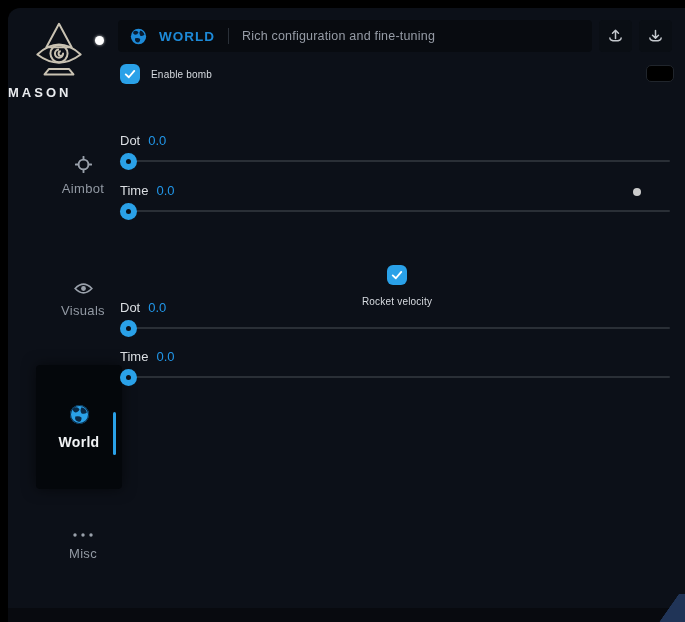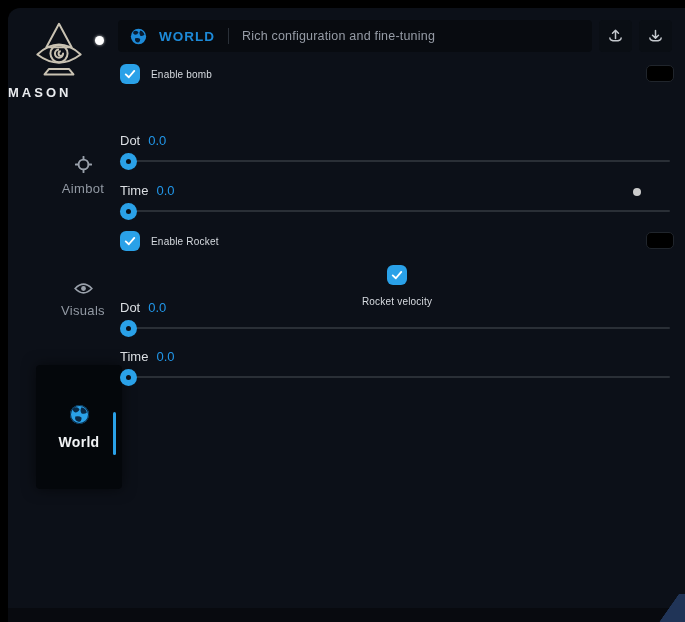--- a/index.html
+++ b/index.html
@@ -113,20 +113,28 @@
       <svg width="21" height="21" viewBox="0 0 20 20">
         <circle cx="10" cy="10" r="9" fill="#2aa1e8"></circle>
         <path d="M4,4 Q8,2 10,5 Q9,8 6,8 Q3,7 4,4 Z M12,3 Q16,4 17,8 Q15,10 12,9 Q10,6 12,3 Z
                  M6,12 Q10,11 12,13 Q12,17 9,17 Q5,16 6,12 Z" fill="#0a2a47"></path>
         <circle cx="10" cy="10" r="8.6" fill="none" stroke="#0a2a47" stroke-width="1"></circle>
       </svg>
       <span class="nav-label">World</span>
       <span class="active-bar"></span>
     </div>
 
+    <div class="nav-item nav-item-misc">
+      <svg width="22" height="6" viewBox="0 0 22 6">
+        <circle cx="3" cy="3" r="1.7" fill="#9aa1ab"></circle>
+        <circle cx="11" cy="3" r="1.7" fill="#9aa1ab"></circle>
+        <circle cx="19" cy="3" r="1.7" fill="#9aa1ab"></circle>
+      </svg>
+      <span class="nav-label">Misc</span>
+    </div>
   </aside>
 
   <main class="main">
 
     <div class="header">
       <div class="header-bar">
         <svg width="17" height="17" viewBox="0 0 20 20">
           <circle cx="10" cy="10" r="9" fill="#1d8ad8"></circle>
           <path d="M4,4 Q8,2 10,5 Q9,8 6,8 Q3,7 4,4 Z M12,3 Q16,4 17,8 Q15,10 12,9 Q10,6 12,3 Z
                    M6,12 Q10,11 12,13 Q12,17 9,17 Q5,16 6,12 Z" fill="#081d33"></path>
@@ -173,29 +181,20 @@
     <div class="slider-group sg-1">
       <div class="slider-label-row">
         <span class="sl-name">Time</span>
         <span class="sl-value">0.0</span>
       </div>
       <div class="slider-track">
         <span class="slider-thumb"></span>
       </div>
     </div>
 
-    <div class="cb-row cbr-2">
-      <span class="checkbox">
-        <svg width="14" height="14" viewBox="0 0 18 18" fill="none" stroke="#fff" stroke-width="2.4" stroke-linecap="round" stroke-linejoin="round">
-          <path d="M3.5,9.5 L7.5,13.2 L14.5,5"></path>
-        </svg>
-      </span>
-      <span class="cb-label">Enable Rocket</span>
-      <span class="swatch"></span>
-    </div>
 
     <div class="cb-row cbr-3">
       <span class="checkbox">
         <svg width="14" height="14" viewBox="0 0 18 18" fill="none" stroke="#fff" stroke-width="2.4" stroke-linecap="round" stroke-linejoin="round">
           <path d="M3.5,9.5 L7.5,13.2 L14.5,5"></path>
         </svg>
       </span>
       <span class="cb-label">Rocket velocity</span>
     </div>
 

